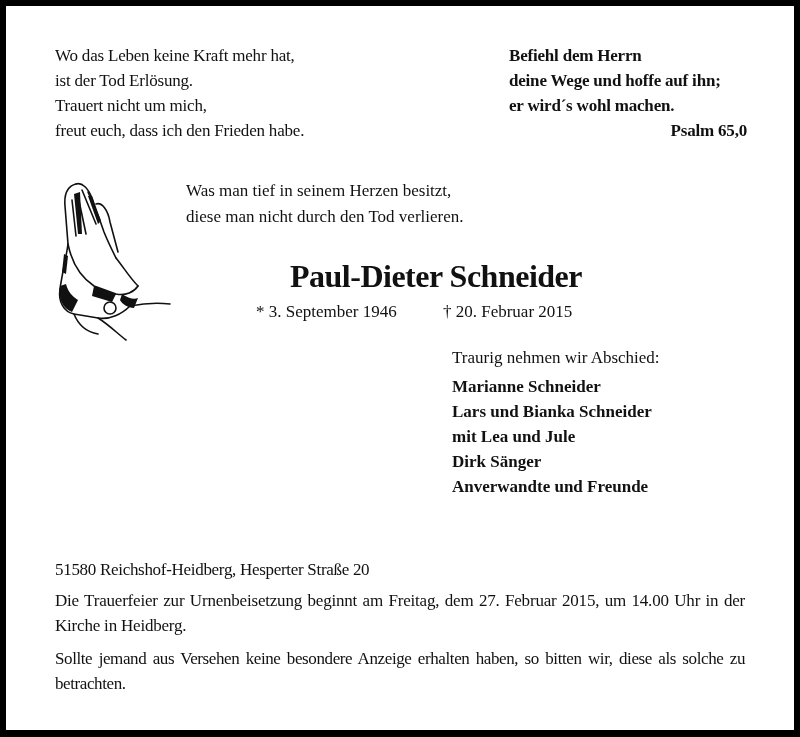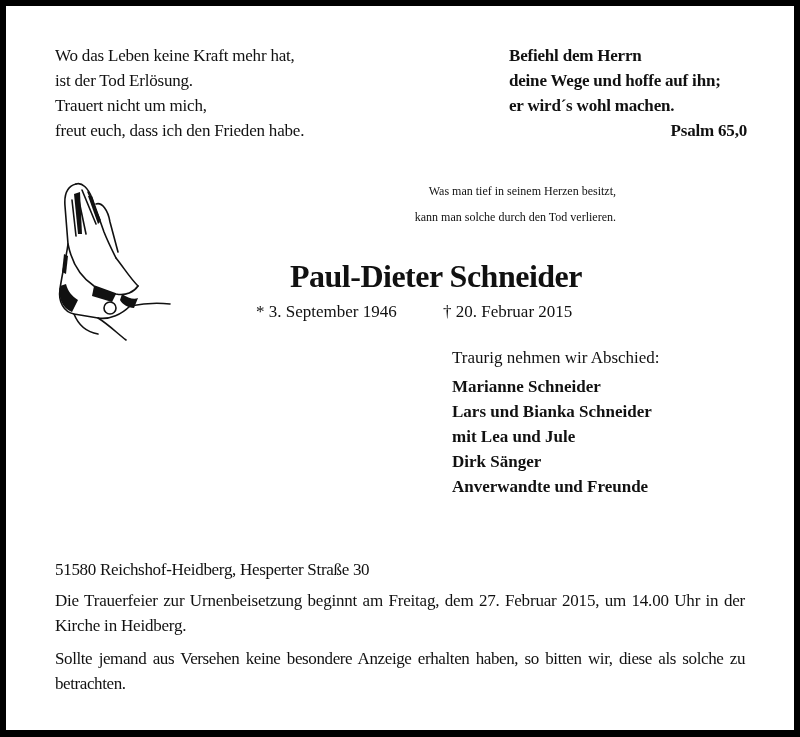--- a/index.html
+++ b/index.html
@@ -10,21 +10,21 @@
       font-family: "DejaVu Serif", "Liberation Serif", serif;
     }
     .serif { font-family: "Liberation Serif", "DejaVu Serif", serif; }
     .abs { position: absolute; }
     .poem { font-size: 17px; line-height: 25px; letter-spacing: -0.2px; }
     .poem div { white-space: nowrap; }
     #poem-left { left: 49px; top: 37px; }
     #poem-right { left: 503px; top: 37px; width: 238px; font-weight: bold; }
     #poem-right .ref { text-align: right; }
     #hands { left: 32px; top: 168px; width: 140px; height: 170px; }
-    #motto { left: 180px; top: 172px; width: 430px; text-align: right; font-size: 12px; line-height: 26px; }
+    #motto { left: 180px; top: 172px; width: 430px; text-align: left; font-size: 17px; line-height: 26px; }
     #name { left: 150px; top: 242px; width: 560px; text-align: center; font-weight: bold; font-size: 32px; letter-spacing: -0.5px; line-height: 56px; }
     #dates { left: 250px; top: 295px; font-size: 17px; line-height: 22px; white-space: nowrap; }
     #dates span { display: inline-block; }
     #death { margin-left: 42px; }
     #mourners-intro { left: 446px; top: 340px; font-size: 17px; line-height: 24px; white-space: nowrap; }
     #mourners { left: 446px; top: 368px; font-size: 17px; line-height: 25px; font-weight: bold; white-space: nowrap; }
     #address { left: 49px; top: 552px; font-size: 17px; line-height: 24px; white-space: nowrap; letter-spacing: -0.3px; }
     #ceremony { left: 49px; top: 582px; width: 690px; font-size: 17px; line-height: 25px; text-align: justify; text-align-last: left; letter-spacing: -0.2px; }
     #note { left: 49px; top: 640px; width: 690px; font-size: 17px; line-height: 25px; text-align: justify; letter-spacing: -0.4px; }
   </style>
@@ -70,37 +70,37 @@
         <path d="M50 22 L60 50 L62 48 L54 22 Z"></path>
         <path d="M84 120 C90 124 96 126 100 124 L96 134 C90 134 84 130 82 126 Z"></path>
         <circle cx="72" cy="134" r="6" fill="none" stroke="#111" stroke-width="1.6"></circle>
         <path d="M26 80 L30 82 L28 100 L24 98 Z"></path>
       </g>
     </svg>
   </div>
 
   <div id="motto" class="abs serif">
     <div>Was man tief in seinem Herzen besitzt,</div>
-    <div>kann man solche durch den Tod verlieren.</div>
+    <div>diese man nicht durch den Tod verlieren.</div>
   </div>
 
   <div id="name" class="abs serif">Paul-Dieter Schneider</div>
 
   <div id="dates" class="abs serif">
     <span id="birth">* 3. September 1946</span>
     <span id="death">† 20. Februar 2015</span>
   </div>
 
   <div id="mourners-intro" class="abs serif">Traurig nehmen wir Abschied:</div>
 
   <div id="mourners" class="abs serif">
     <div>Marianne Schneider</div>
     <div>Lars und Bianka Schneider</div>
     <div>mit Lea und Jule</div>
     <div>Dirk Sänger</div>
     <div>Anverwandte und Freunde</div>
   </div>
 
-  <div id="address" class="abs serif">51580 Reichshof-Heidberg, Hesperter Straße 30</div>
+  <div id="address" class="abs serif">51580 Reichshof-Heidberg, Hesperter Straße 20</div>
   <div id="ceremony" class="abs serif">Die Trauerfeier zur Urnenbeisetzung beginnt am Freitag, dem 27. Februar 2015, um 14.00 Uhr in der Kirche in Heidberg.</div>
   <div id="note" class="abs serif">Sollte jemand aus Versehen keine besondere Anzeige erhalten haben, so bitten wir, diese als solche zu betrachten.</div>
 
 </div>
 
 </body></html>

